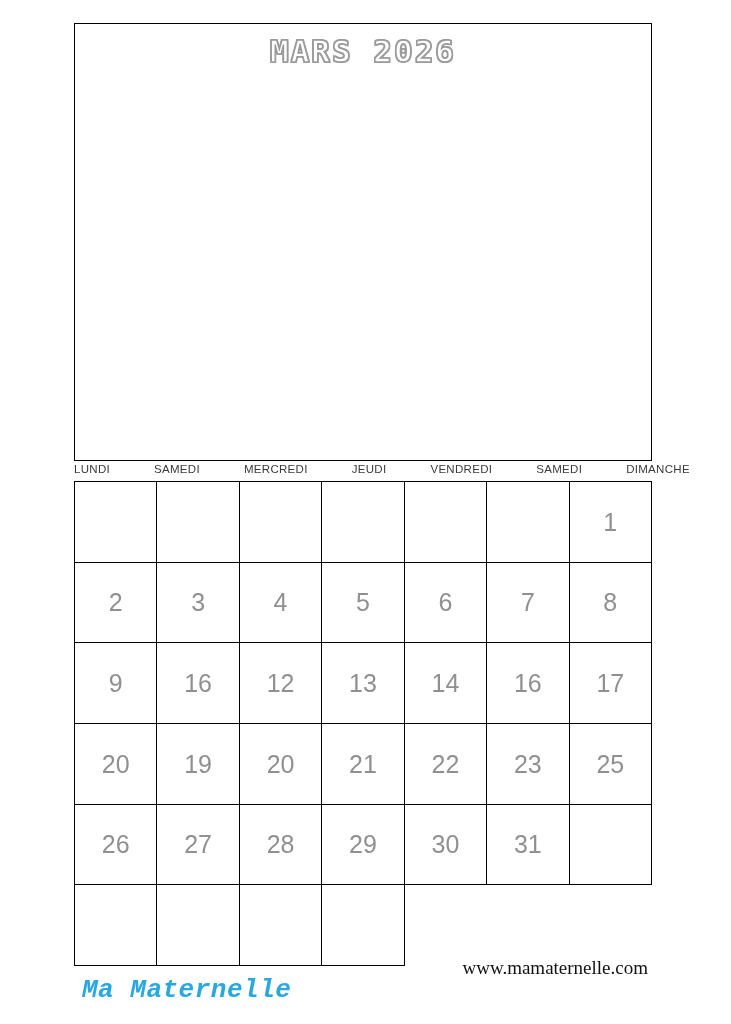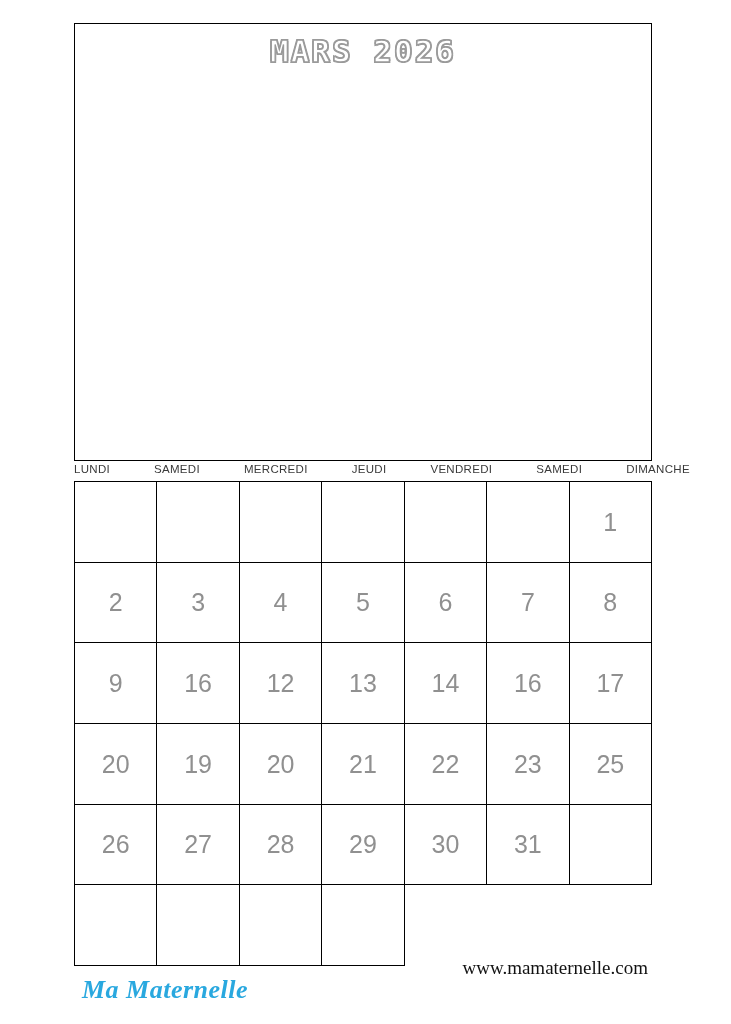--- a/index.html
+++ b/index.html
@@ -103,21 +103,21 @@
     font-size: 25px;
     color: #909090;
     font-family: "Liberation Sans", sans-serif;
   }
 
   
   .logo {
     position: absolute;
     left: 82px;
     top: 975px;
-    font-family: Liberation Serif, serif;
+    font-family: Liberation Mono, monospace;
     font-style: italic;
     font-weight: bold;
     font-size: 26px;
     color: #29a8df;
     letter-spacing: 0.5px;
   }
   .site {
     position: absolute;
     right: 83px;
     top: 957px;

